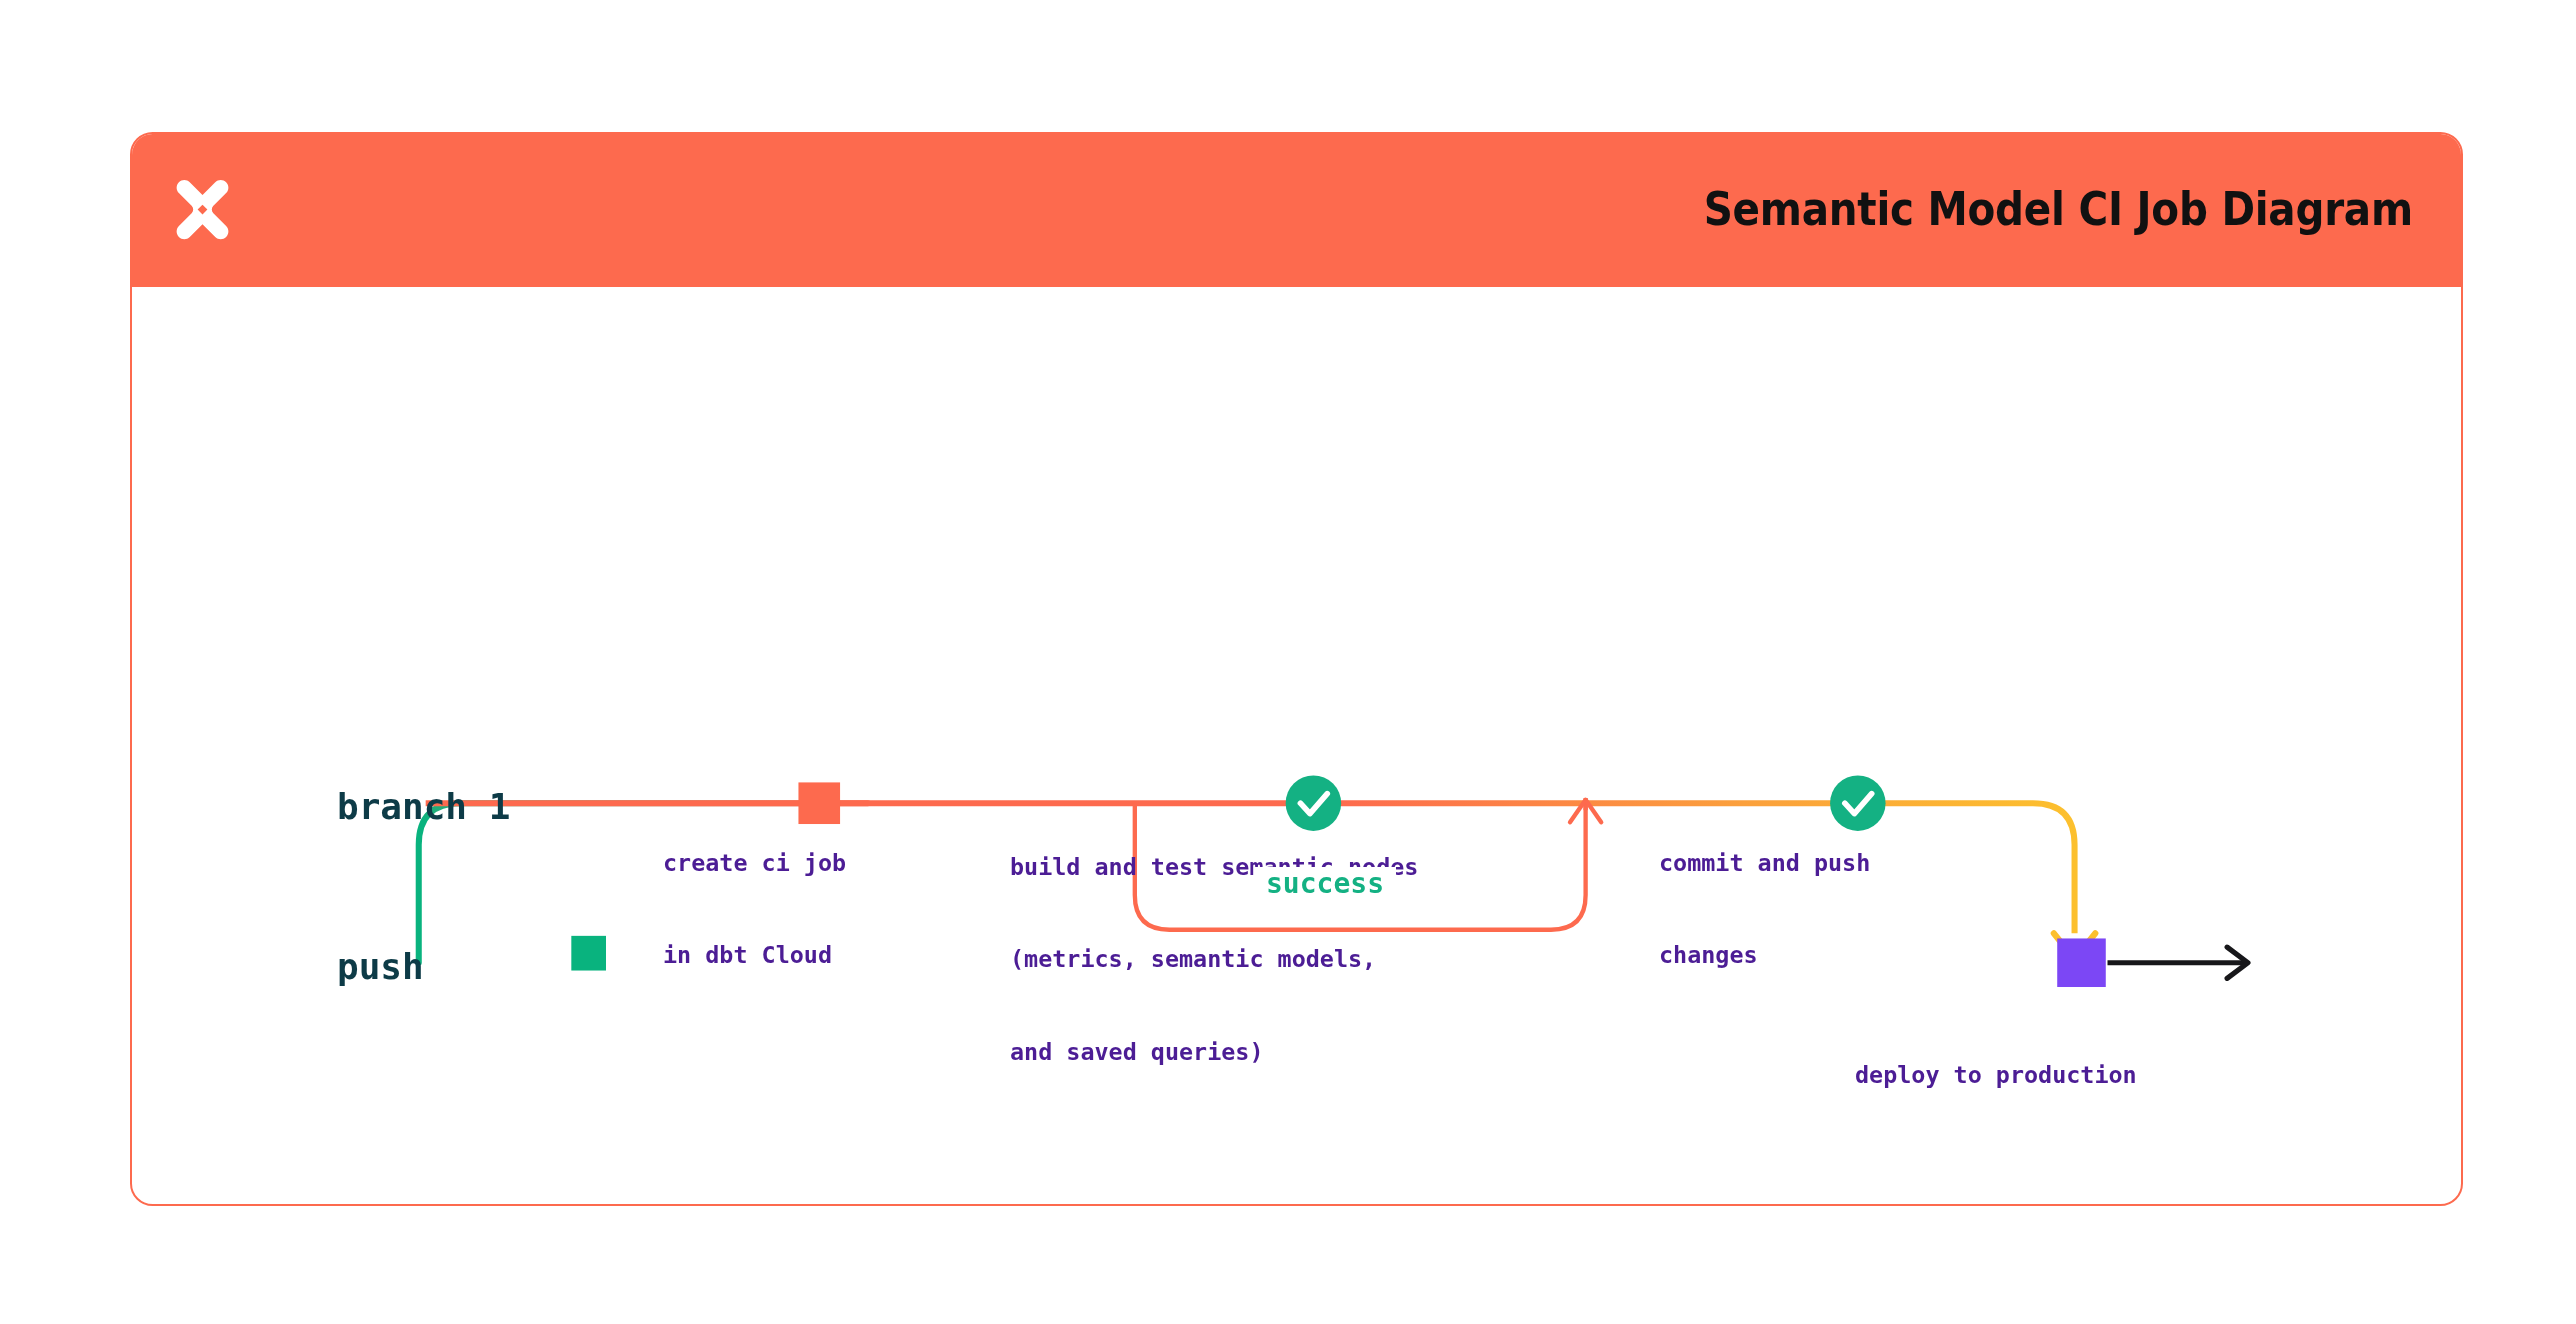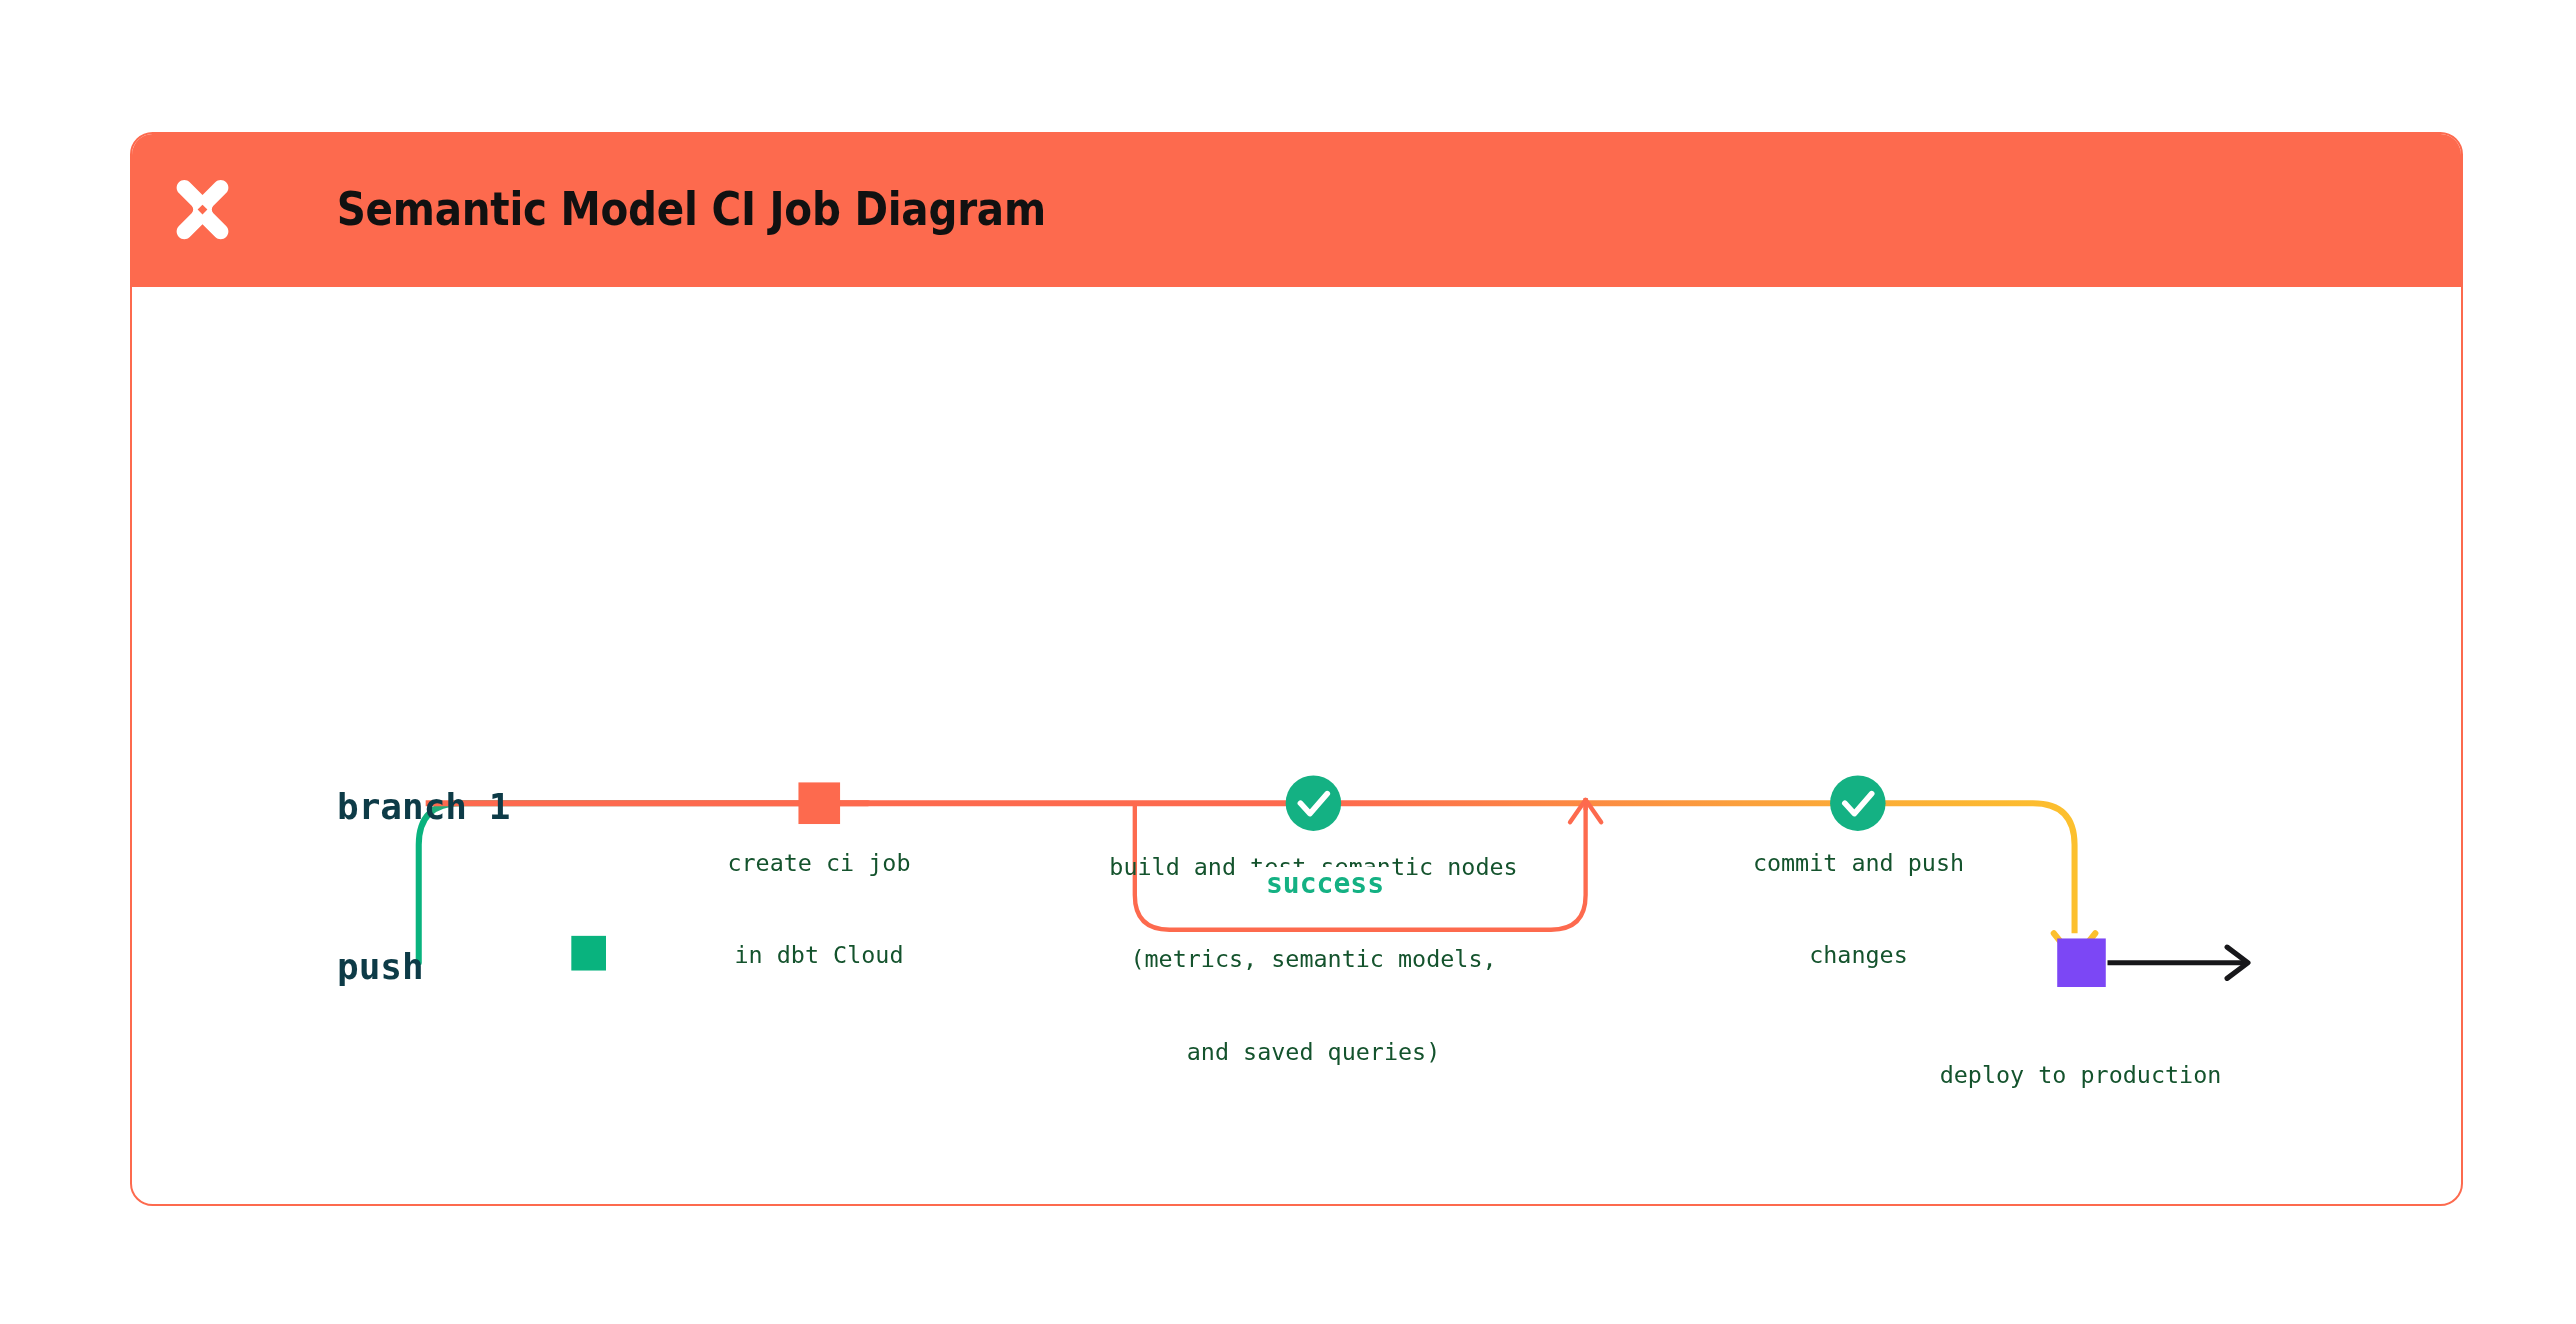--- a/index.html
+++ b/index.html
@@ -42,20 +42,21 @@
     left: -2.6px;
     top: -2.6px;
     width: 2333px;
     height: 156px;
     box-sizing: border-box;
     background: #fd6a4e;
     border-top-left-radius: 22.6px;
     border-top-right-radius: 22.6px;
     display: flex;
     align-items: center;
+    justify-content: space-between;
     padding: 0 50px 0 36px;
   }
 
   .brand-logo {
     width: 75px;
     height: 75px;
     display: block;
     flex: 0 0 auto;
   }
 
@@ -85,23 +86,22 @@
     top: 0;
     width: 2328px;
     height: 912px;
     display: block;
   }
 
   
   .mono-label {
     position: absolute;
     font-family: "DejaVu Sans Mono", monospace;
-    font-weight: 400;
-    color: #14532d;
-    text-align: center;
+    font-weight: 700;
+    color: #4c1d95;
     line-height: 1.32;
     white-space: pre;
   }
 
   .branch-name {
     position: absolute;
     font-family: "DejaVu Sans Mono", monospace;
     font-weight: 700;
     color: #0d3b47;
     font-size: 36px;

